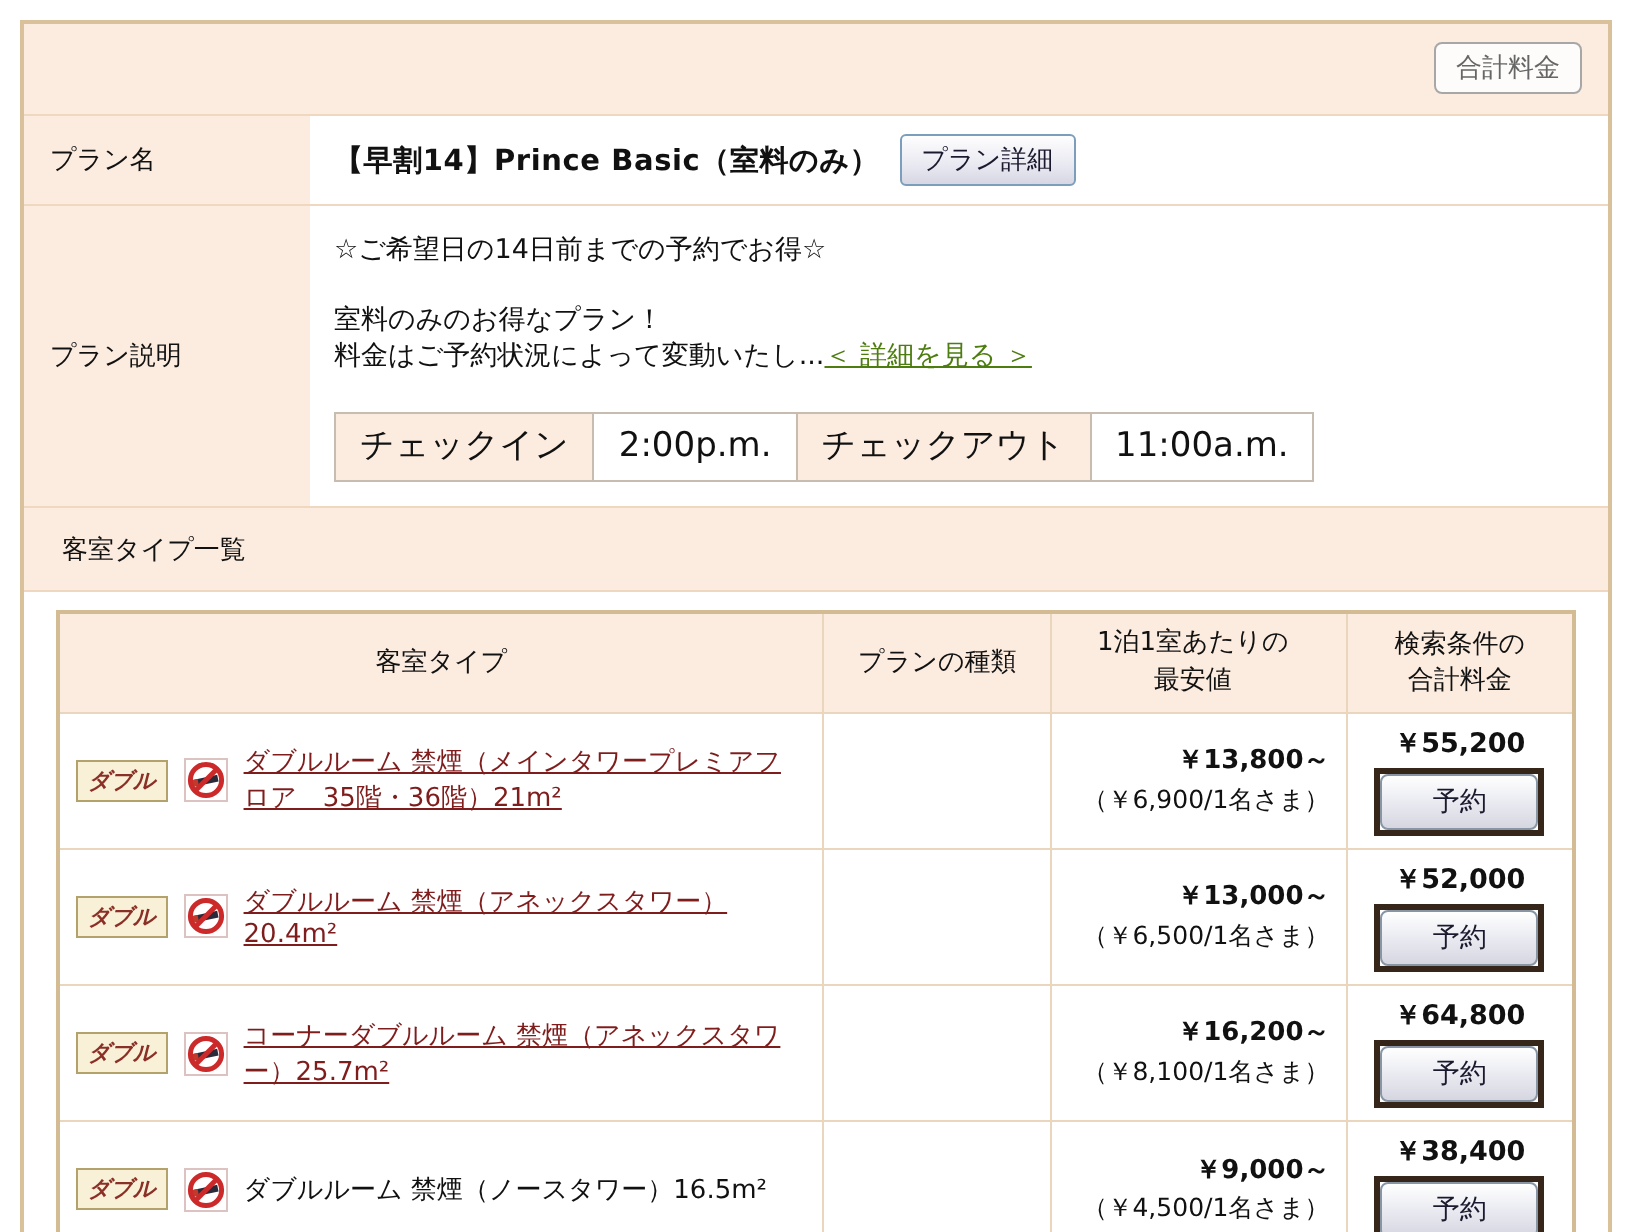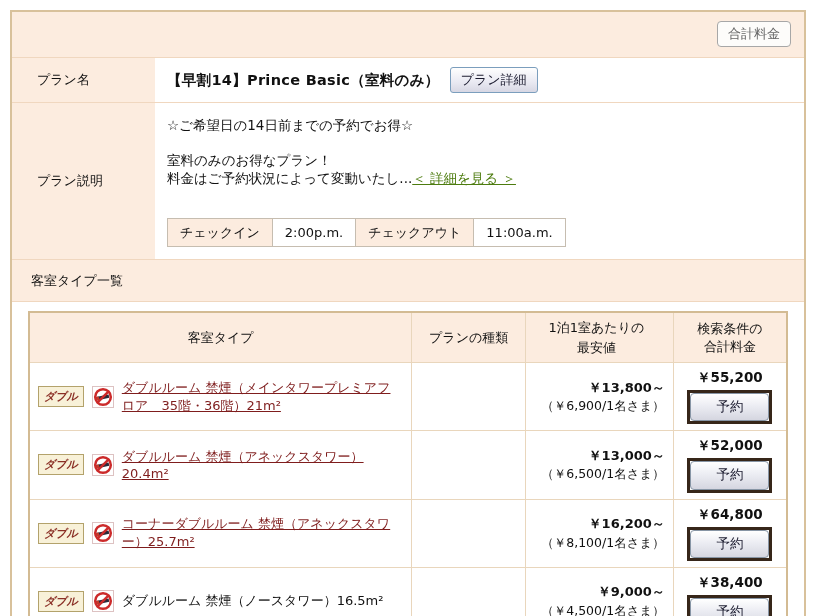--- a/index.html
+++ b/index.html
@@ -23,35 +23,35 @@
     position: absolute; top: 9px; right: 13px;
     border: 1px solid #a7a7a7; border-radius: 4px;
     background: #fdfcfa; color: #666;
     font-size: 13px; padding: 3px 10px;
   }
   
   .row { display: flex; border-top: 1px solid #f0d7bf; }
   .row-label {
     width: 143px; flex: 0 0 143px;
     display: flex; align-items: center;
-    padding-left: 25px; font-size: 13px;
+    padding-left: 13px; font-size: 13px;
   }
   .row-content { flex: 1; background: #ffffff; }
   .name-content { display: flex; align-items: center; gap: 10px; padding: 9px 12px; min-height: 44px; }
   .plan-name { font-weight: bold; font-size: 14.5px; letter-spacing: .3px; }
   .plan-detail-btn {
     font-family: inherit; font-size: 13px; color: #1a1a2e;
     padding: 3px 10px; cursor: pointer;
     border: 1px solid #7b9ebd; border-radius: 3px;
     background: linear-gradient(#fefefe, #e9e9f2 60%, #d7d7e3);
   }
   .desc-content { padding: 13px 12px 12px; font-size: 13.5px; line-height: 1.35; }
   .desc-line1 { margin-bottom: 17px; }
   .detail-link { color: #4d7c0f; text-decoration: underline; cursor: pointer; }
-  .ci-table { border-collapse: collapse; margin-top: 30px; font-size: 13px; padding-left: 13px; }
+  .ci-table { border-collapse: collapse; margin-top: 18px; font-size: 17px; padding-left: 13px; }
   .ci-table td { border: 1px solid #c6bdb0; padding: 5px 12px; }
   .ci-label { background: #fcecdf; min-width: 100px; }
   .ci-value { background: #ffffff; min-width: 80px; text-align: center; }
   
   .section-band { border-top: 1px solid #f0d7bf; padding: 12px 10px 11px 19px; font-size: 13px; }
   .table-wrap { border-top: 1px solid #f0d7bf; background: #ffffff; padding: 9px 16px 16px; margin-bottom: 4px; }
   table.rooms {
     width: 100%; border-collapse: collapse;
     border: 2px solid #d3bb93; font-size: 13px;
   }

